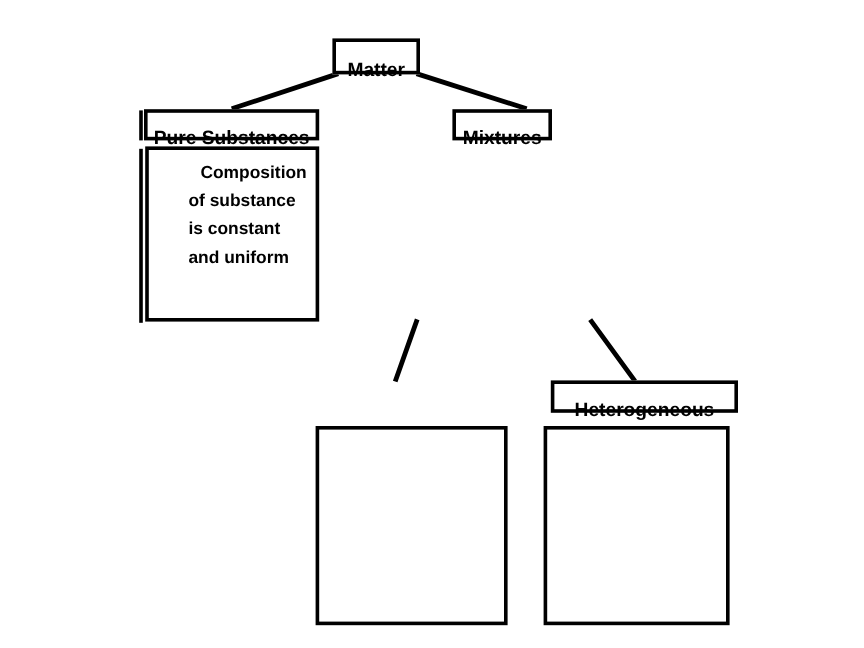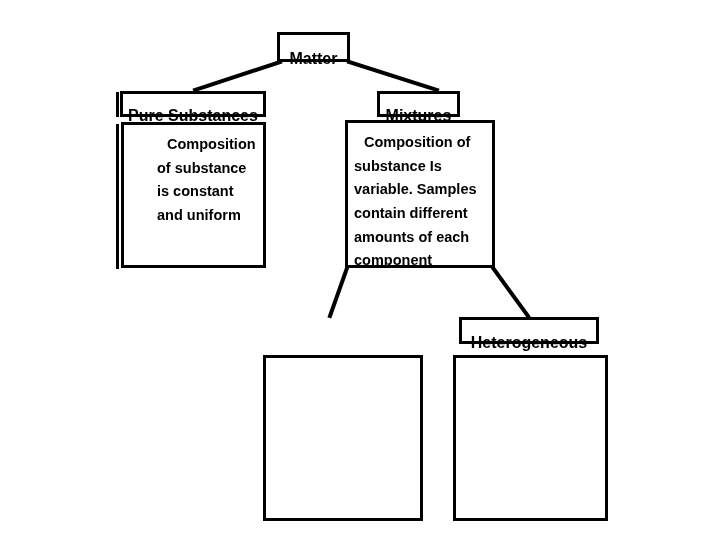--- a/index.html
+++ b/index.html
@@ -72,21 +72,21 @@
     z-index: 3;
   }
 
   
   #matter-node      { left: 277px; top: 32px;  width: 73px;  height: 30px; }
   #pure-node        { left: 120px; top: 91px;  width: 146px; height: 26px; }
   #mixtures-node    { left: 377px; top: 91px;  width: 83px;  height: 26px; }
   #pure-desc        { left: 121px; top: 122px; width: 145px; height: 146px; padding-left: 27px; }
   #mixtures-desc    { left: 345px; top: 120px; width: 150px; height: 148px; }
   #homogeneous-node { left: 279px; top: 317px; width: 130px; height: 27px; }
-  #heterogeneous-node { left: 459px; top: 317px; width: 140px; height: 27px; }
+  #heterogeneous-node { left: 459px; top: 317px; width: 156px; height: 27px; }
   #homogeneous-box  { left: 263px; top: 355px; width: 160px; height: 166px; }
   #heterogeneous-box{ left: 453px; top: 355px; width: 155px; height: 166px; }
 
   
   #pure-left-rule   { left: 116px; top: 92px;  width: 3px;  height: 25px; }
   #pure-desc-left-rule { left: 116px; top: 124px; width: 3px; height: 145px; }
 </style>
 </head>
 <body>
 
@@ -115,23 +115,20 @@
   </div>
 
   <div class="node" id="pure-node">
     <span class="node-label">Pure Substances</span>
   </div>
 
   <div class="desc-box" id="pure-desc">
     <div class="desc-text">Composition of substance is constant and  uniform</div>
   </div>
 
-  <div class="desc-box" id="mixtures-desc">
-    <div class="desc-text">Composition of substance Is variable. Samples contain different amounts of each component</div>
-  </div>
 
 
   <div class="node" id="heterogeneous-node">
     <span class="node-label">Heterogeneous</span>
   </div>
 
   <div class="empty-box" id="homogeneous-box">
     <div class="desc-text"></div>
   </div>
 

